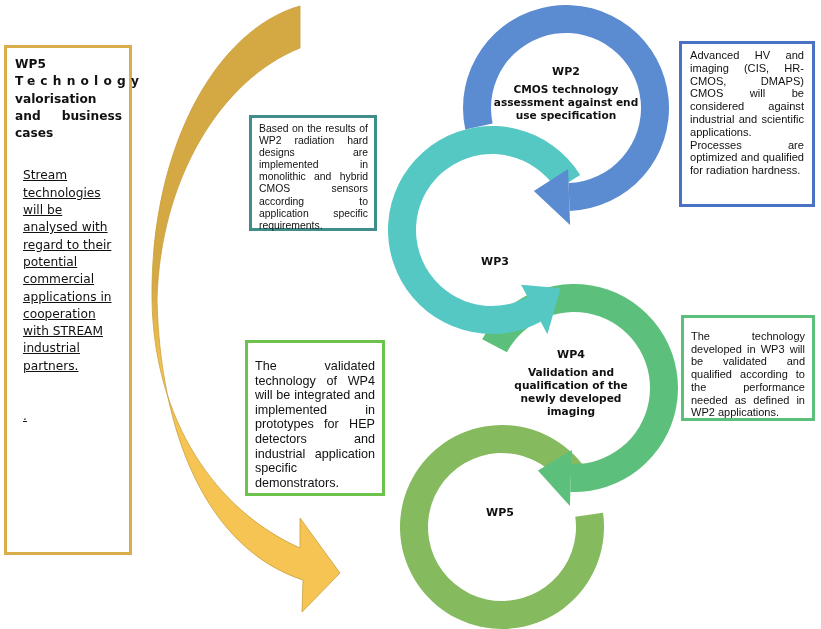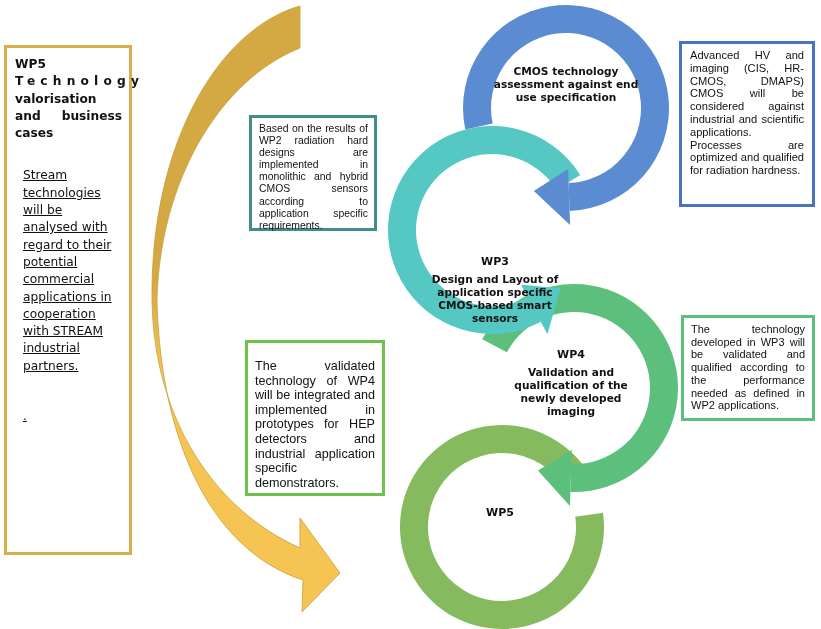--- a/index.html
+++ b/index.html
@@ -9,21 +9,21 @@
   .left-box { left: 4px; top: 45px; width: 128px; height: 510px; border: 3px solid #D9AE4A; padding: 8px 7px 6px 8px;
     font-family: "DejaVu Sans", sans-serif; font-size: 12.2px; line-height: 17.3px; }
   .left-box .title { font-weight: bold; text-align: justify; text-align-last: left; }
   .left-box .title .spread { display: block; letter-spacing: 5.2px; }
   .left-box p { margin: 8px; text-decoration: underline; }
   .left-box .gap { height: 17px; }
   .small-box { font-family: "Liberation Sans", sans-serif; font-size: 10.4px; line-height: 12.1px; text-align: justify; text-align-last: left; padding: 5px 6px 4px 7px; }
   .box-teal { left: 249px; top: 115px; width: 128px; height: 116px; border: 3px solid #3F8E89; }
   .box-green1 { left: 245px; top: 340px; width: 140px; height: 156px; border: 3px solid #6CC24A; font-size: 12.6px; line-height: 14.6px; padding: 16px 7px; }
   .box-blue { left: 679px; top: 41px; width: 136px; height: 166px; border: 3px solid #4A72C4; font-size: 11.1px; line-height: 12.8px; padding: 5px 8px; }
-  .box-green2 { left: 681px; top: 315px; width: 134px; height: 106px; border: 3px solid #5CC07C; font-size: 11px; line-height: 12.7px; padding: 5px 7px; }
+  .box-green2 { left: 681px; top: 315px; width: 134px; height: 106px; border: 3px solid #5CC07C; font-size: 11px; line-height: 12.7px; padding: 12px 7px; }
   .wp-label { position: absolute; text-align: center; font-family: "DejaVu Sans", sans-serif; font-weight: bold; color: #111; font-size: 10.6px; line-height: 13px; }
   .wp-label .wp { display: block; margin-bottom: 5px; font-size: 11px; }
   .lbl-wp2 { left: 486px; top: 65px; width: 160px; }
   .lbl-wp3 { left: 420px; top: 208px; width: 150px; margin-top: 47px; }
   .lbl-wp4 { left: 496px; top: 348px; width: 150px; }
   .lbl-wp5 { left: 420px; top: 506px; width: 160px; }
 </style>
 </head>
 <body>
 
@@ -67,25 +67,25 @@
   <div class="gap"></div>
   <p>.</p>
 </div>
 
 <div class="box small-box box-teal">Based on the results of WP2 radiation hard designs are implemented in monolithic and hybrid CMOS sensors according to application specific requirements.</div>
 <div class="box small-box box-green1">The validated technology of WP4 will be integrated and implemented in prototypes for HEP detectors and industrial application specific demonstrators.</div>
 <div class="box small-box box-blue">Advanced HV and imaging (CIS, HR-CMOS, DMAPS) CMOS will be considered against industrial and scientific applications. Processes are optimized and qualified for radiation hardness.</div>
 <div class="box small-box box-green2">The technology developed in WP3 will be validated and qualified according to the performance needed as defined in WP2 applications.</div>
 
 <div class="wp-label lbl-wp2">
+  <span class="wp">WP2</span>
   <span>CMOS technology assessment against end use specification</span>
 </div>
 <div class="wp-label lbl-wp3">
   <span class="wp">WP3</span>
-  <span>Design and Layout of application specific CMOS-based smart sensors</span>
 </div>
 <div class="wp-label lbl-wp4">
   <span class="wp">WP4</span>
   <span>Validation and qualification of the newly developed imaging</span>
 </div>
 <div class="wp-label lbl-wp5">
   <span class="wp">WP5</span>
 </div>
 
 </body></html>

